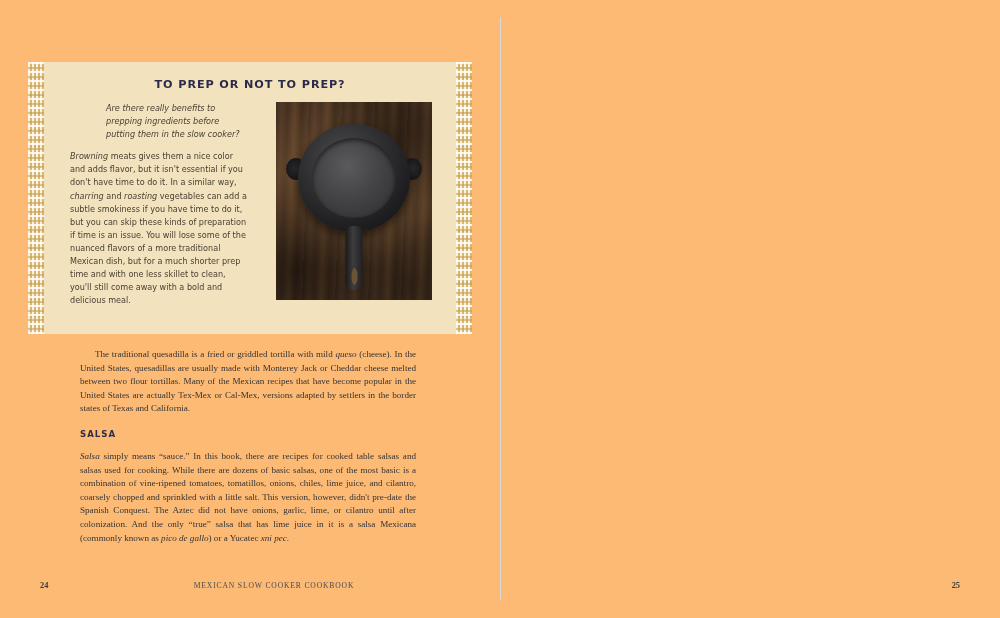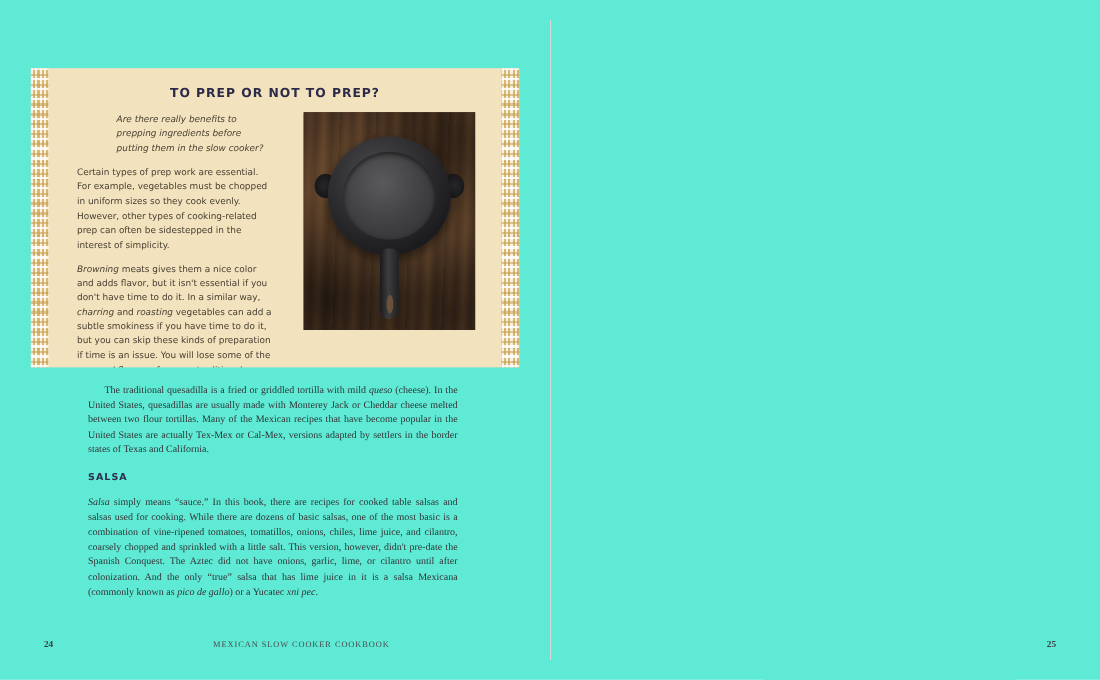--- a/index.html
+++ b/index.html
@@ -11,21 +11,21 @@
     width: 1000px;
     height: 618px;
     overflow: hidden;
     font-family: "Liberation Serif", serif;
     color: #3a3a3c;
   }
   .spread {
     position: relative;
     width: 1000px;
     height: 618px;
-    background: #5eead4;
+    background: #fdba74;
     display: flex;
   }
   .gutter {
     position: absolute;
     left: 500px;
     top: 18px;
     width: 1px;
     height: 582px;
     background: #d8d8d8;
   }
@@ -248,21 +248,20 @@
 
     <div class="sidebar">
       <div class="orn orn-left"></div>
       <div class="orn orn-right"></div>
 
       <div class="sb-inner">
         <div class="sb-title">TO PREP OR NOT TO PREP?</div>
 
         <div class="sb-col">
           <p class="lead">Are there really benefits to prepping ingredients before putting them in the slow cooker?</p>
-          <p>Certain types of prep work are essential. For example, vegetables must be chopped in uniform sizes so they cook evenly. However, other types of cooking-related prep can often be sidestepped in the interest of simplicity.</p>
           <p><em>Browning</em><span> meats gives them a nice color and adds flavor, but it isn't essential if you don't have time to do it. In a similar way, </span><em>charring</em><span> and </span><em>roasting</em><span> vegetables can add a subtle smokiness if you have time to do it, but you can skip these kinds of preparation if time is an issue. You will lose some of the nuanced flavors of a more traditional Mexican dish, but for a much shorter prep time and with one less skillet to clean, you'll still come away with a bold and delicious meal.</span></p>
         </div>
 
         <div class="sb-photo">
           <div class="wood"></div>
           <div class="spout-l"></div>
           <div class="spout-r"></div>
           <div class="skillet-body">
             <div class="skillet-inner"></div>
           </div>

